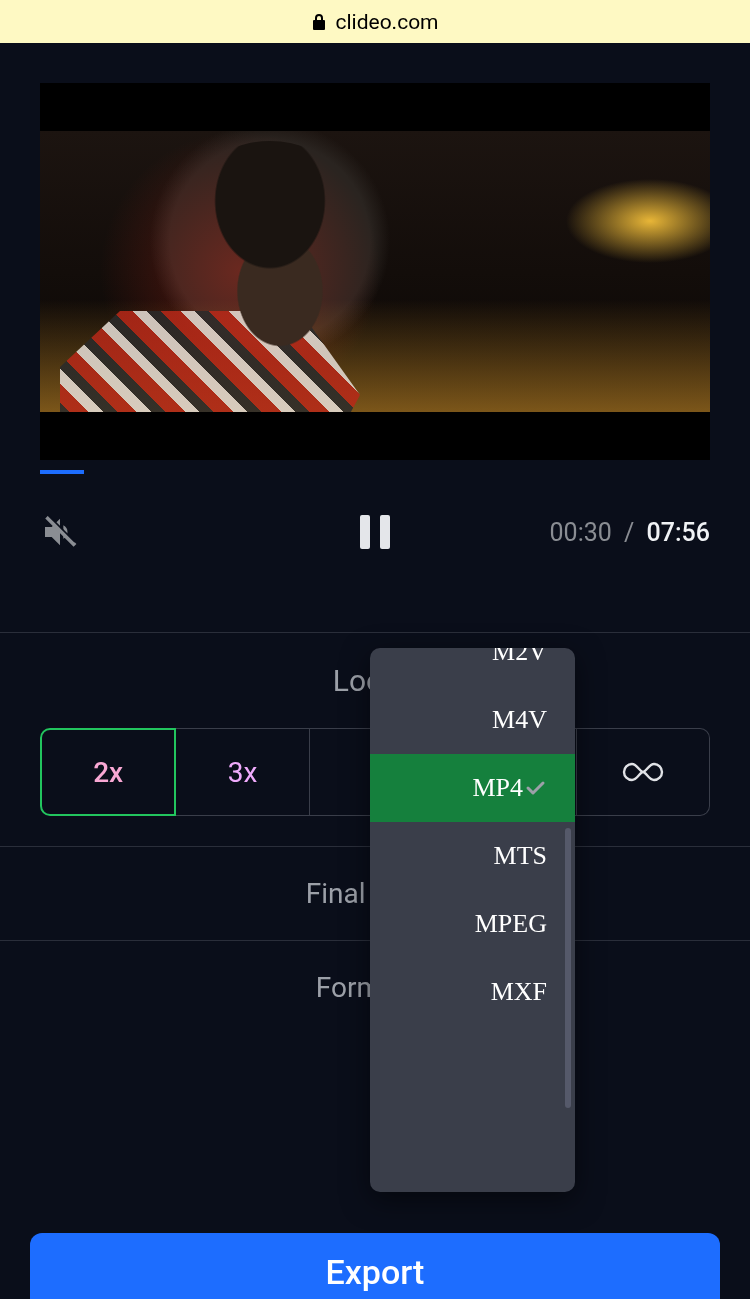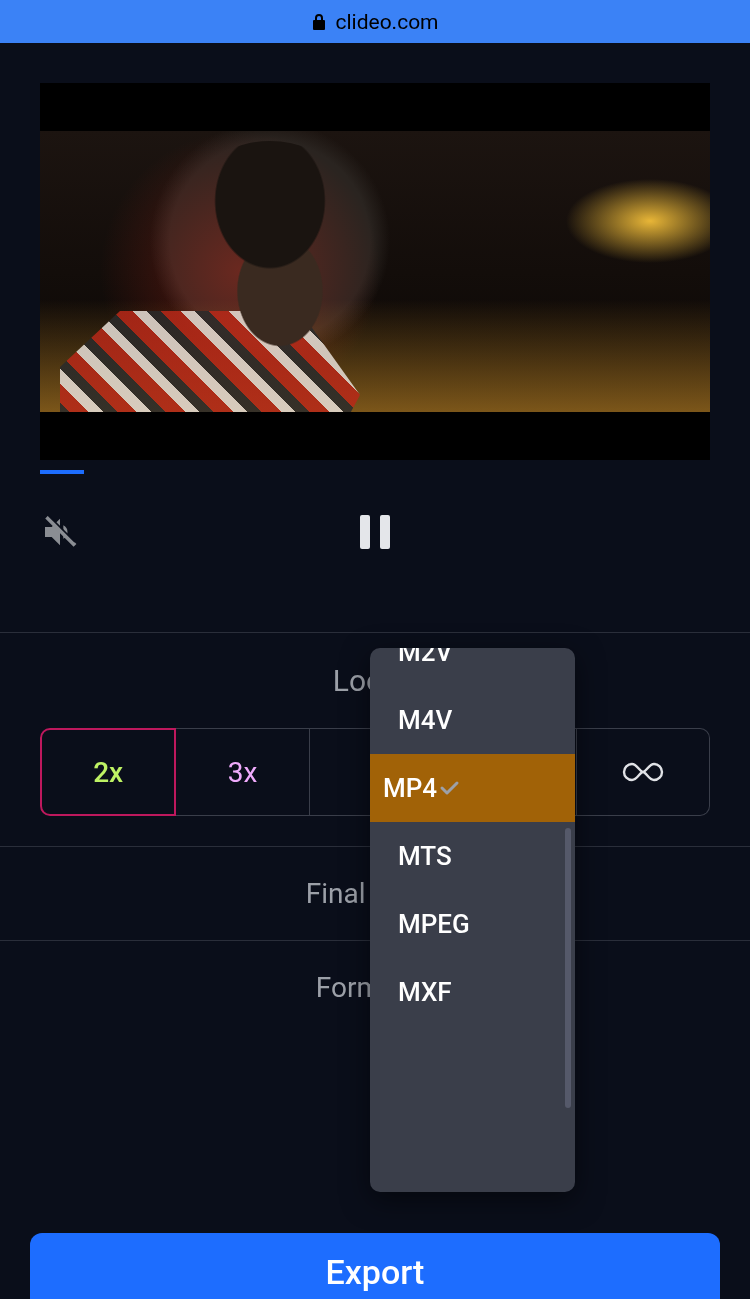--- a/index.html
+++ b/index.html
@@ -5,21 +5,21 @@
   * { box-sizing: border-box; margin: 0; padding: 0; }
   html, body { width: 750px; height: 1299px; overflow: hidden; }
   body {
     font-family: -apple-system, BlinkMacSystemFont, "Segoe UI", Roboto, Helvetica, Arial, sans-serif;
     background: #0a0e1a;
     color: #fff;
   }
 
   .browser-bar {
     height: 43px;
-    background: #3b82f6;
+    background: #fef9c3;
     display: flex;
     align-items: center;
     justify-content: center;
     gap: 8px;
     color: #000;
     font-size: 21px;
     font-weight: 400;
   }
   .lock-icon svg { display: block; }
 
@@ -141,22 +141,22 @@
   .loop-btn:first-child {
     border-left: 1px solid #3a3e4a;
     border-top-left-radius: 10px;
     border-bottom-left-radius: 10px;
   }
   .loop-btn:last-child {
     border-top-right-radius: 10px;
     border-bottom-right-radius: 10px;
   }
   .loop-btn.active {
-    border: 2px solid #be185d;
-    color: #bef264;
+    border: 2px solid #22c55e;
+    color: #f9a8d4;
     font-weight: 500;
   }
   .infinity-icon svg { display: block; }
 
   .section-output .out-text,
   .section-format .fmt-text {
     text-align: center;
     font-size: 28px;
     color: #9ca0a8;
   }
@@ -193,26 +193,27 @@
   }
   .dropdown-inner {
     position: absolute;
     top: -30px; left: 0; right: 0;
   }
   .dd-item {
     height: 68px;
     padding: 0 28px;
     display: flex;
     align-items: center;
-    justify-content: flex-start;
+    justify-content: flex-end;
     font-size: 26px;
     font-weight: 500;
     color: #fff;
-  }
-  .dd-item.selected { background: #a16207; padding-left: 13px; }
+    font-family: Liberation Serif, serif;
+  }
+  .dd-item.selected { background: #15803d; padding-left: 13px; }
   .dd-check svg { display: block; }
   .dropdown-scrollbar {
     position: absolute;
     right: 4px;
     top: 180px;
     width: 6px;
     height: 280px;
     background: #55596a;
     border-radius: 3px;
   }
@@ -251,20 +252,25 @@
       <svg width="40" height="40" viewBox="0 0 24 24">
           <path d="M3 9v6h4l5 5V4L7 9H3zM21 4l-2-2-5 5-2-2L3 14l2 2 5-5 2 2 9-9z" fill="none"></path>
           <path d="M16.5 12A4.5 4.5 0 0 0 14 8v8a4.5 4.5 0 0 0 2.5-4zM3 9v6h4l5 5V4L7 9H3z" fill="#8a8d93"></path>
           <path d="M4 3l17 17" stroke="#8a8d93" stroke-width="2.4"></path>
           <path d="M4 3l17 17" stroke="#0a0e1a" stroke-width="1" transform="translate(0,-2)"></path>
         </svg>
     </div>
     <div class="pause-btn">
       <div class="pause-bar"></div>
       <div class="pause-bar"></div>
+    </div>
+    <div class="time-group">
+      <span class="time-current">00:30</span>
+      <span class="time-sep">/</span>
+      <span class="time-total">07:56</span>
     </div>
   </div>
 
   <div class="section section-loop">
     <div class="section-title">Loop t</div>
     <div class="loop-group">
       <div class="loop-btn active">2x</div>
       <div class="loop-btn">3x</div>
       <div class="loop-btn"></div>
       <div class="loop-btn"></div>

